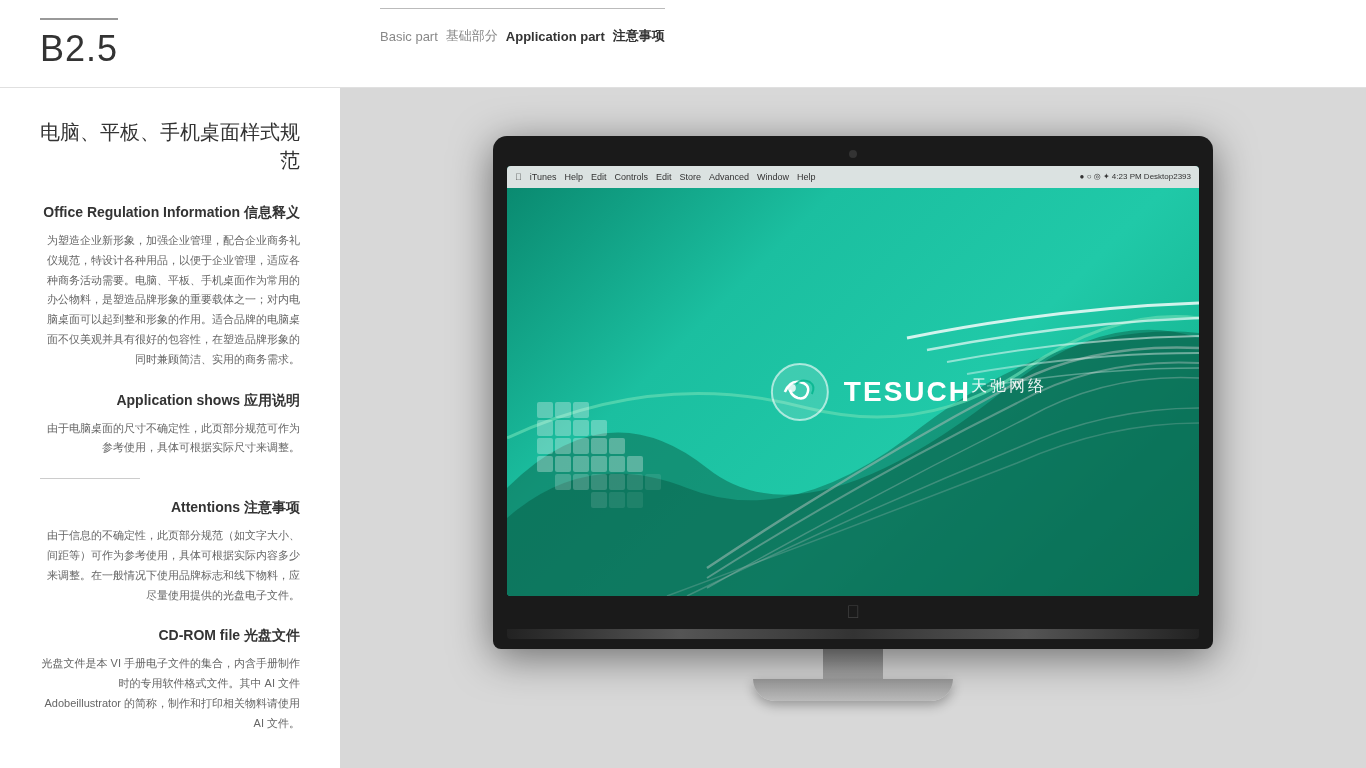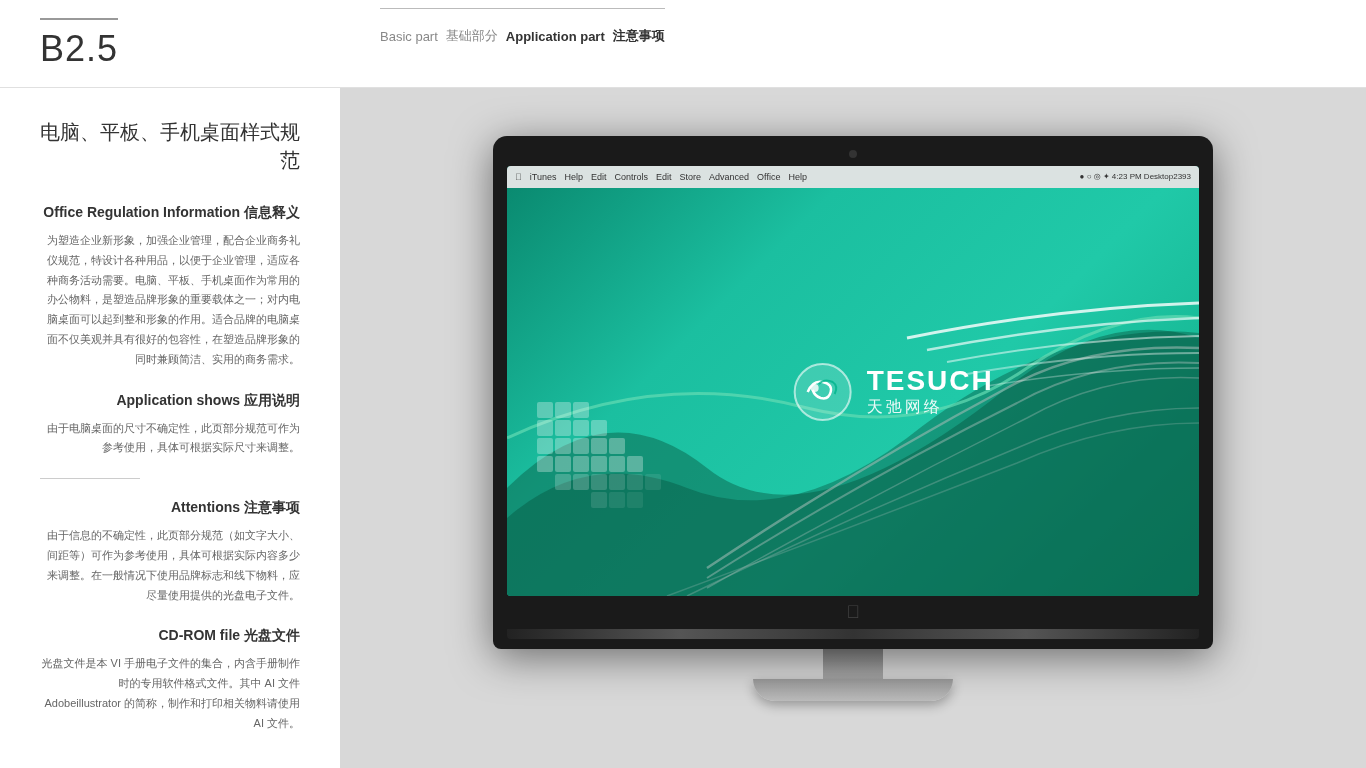--- a/index.html
+++ b/index.html
@@ -207,21 +207,21 @@
       display: flex;
       align-items: center;
       gap: 14px;
     }
     .logo-icon {
       width: 60px;
       height: 60px;
     }
     .logo-text {
       display: flex;
-      flex-direction: column;
+      flex-direction: row;
     }
     .logo-en {
       font-size: 28px;
       font-weight: 700;
       color: #fff;
       letter-spacing: 2px;
       font-family: Arial, sans-serif;
     }
     .logo-cn {
       font-size: 16px;
@@ -323,21 +323,21 @@
           <div class="menubar">
             <div class="menubar-left">
               <span></span>
               <span>iTunes</span>
               <span>Help</span>
               <span>Edit</span>
               <span>Controls</span>
               <span>Edit</span>
               <span>Store</span>
               <span>Advanced</span>
-              <span>Office</span>
+              <span>Window</span>
               <span>Help</span>
             </div>
             <div class="menubar-right">
               <span>● ○ ◎  ✦  4:23 PM  Desktop2393</span>
             </div>
           </div>
 
           <div class="desktop-bg">
 
             <svg class="wave-band" viewBox="0 0 692 408" preserveAspectRatio="none">

